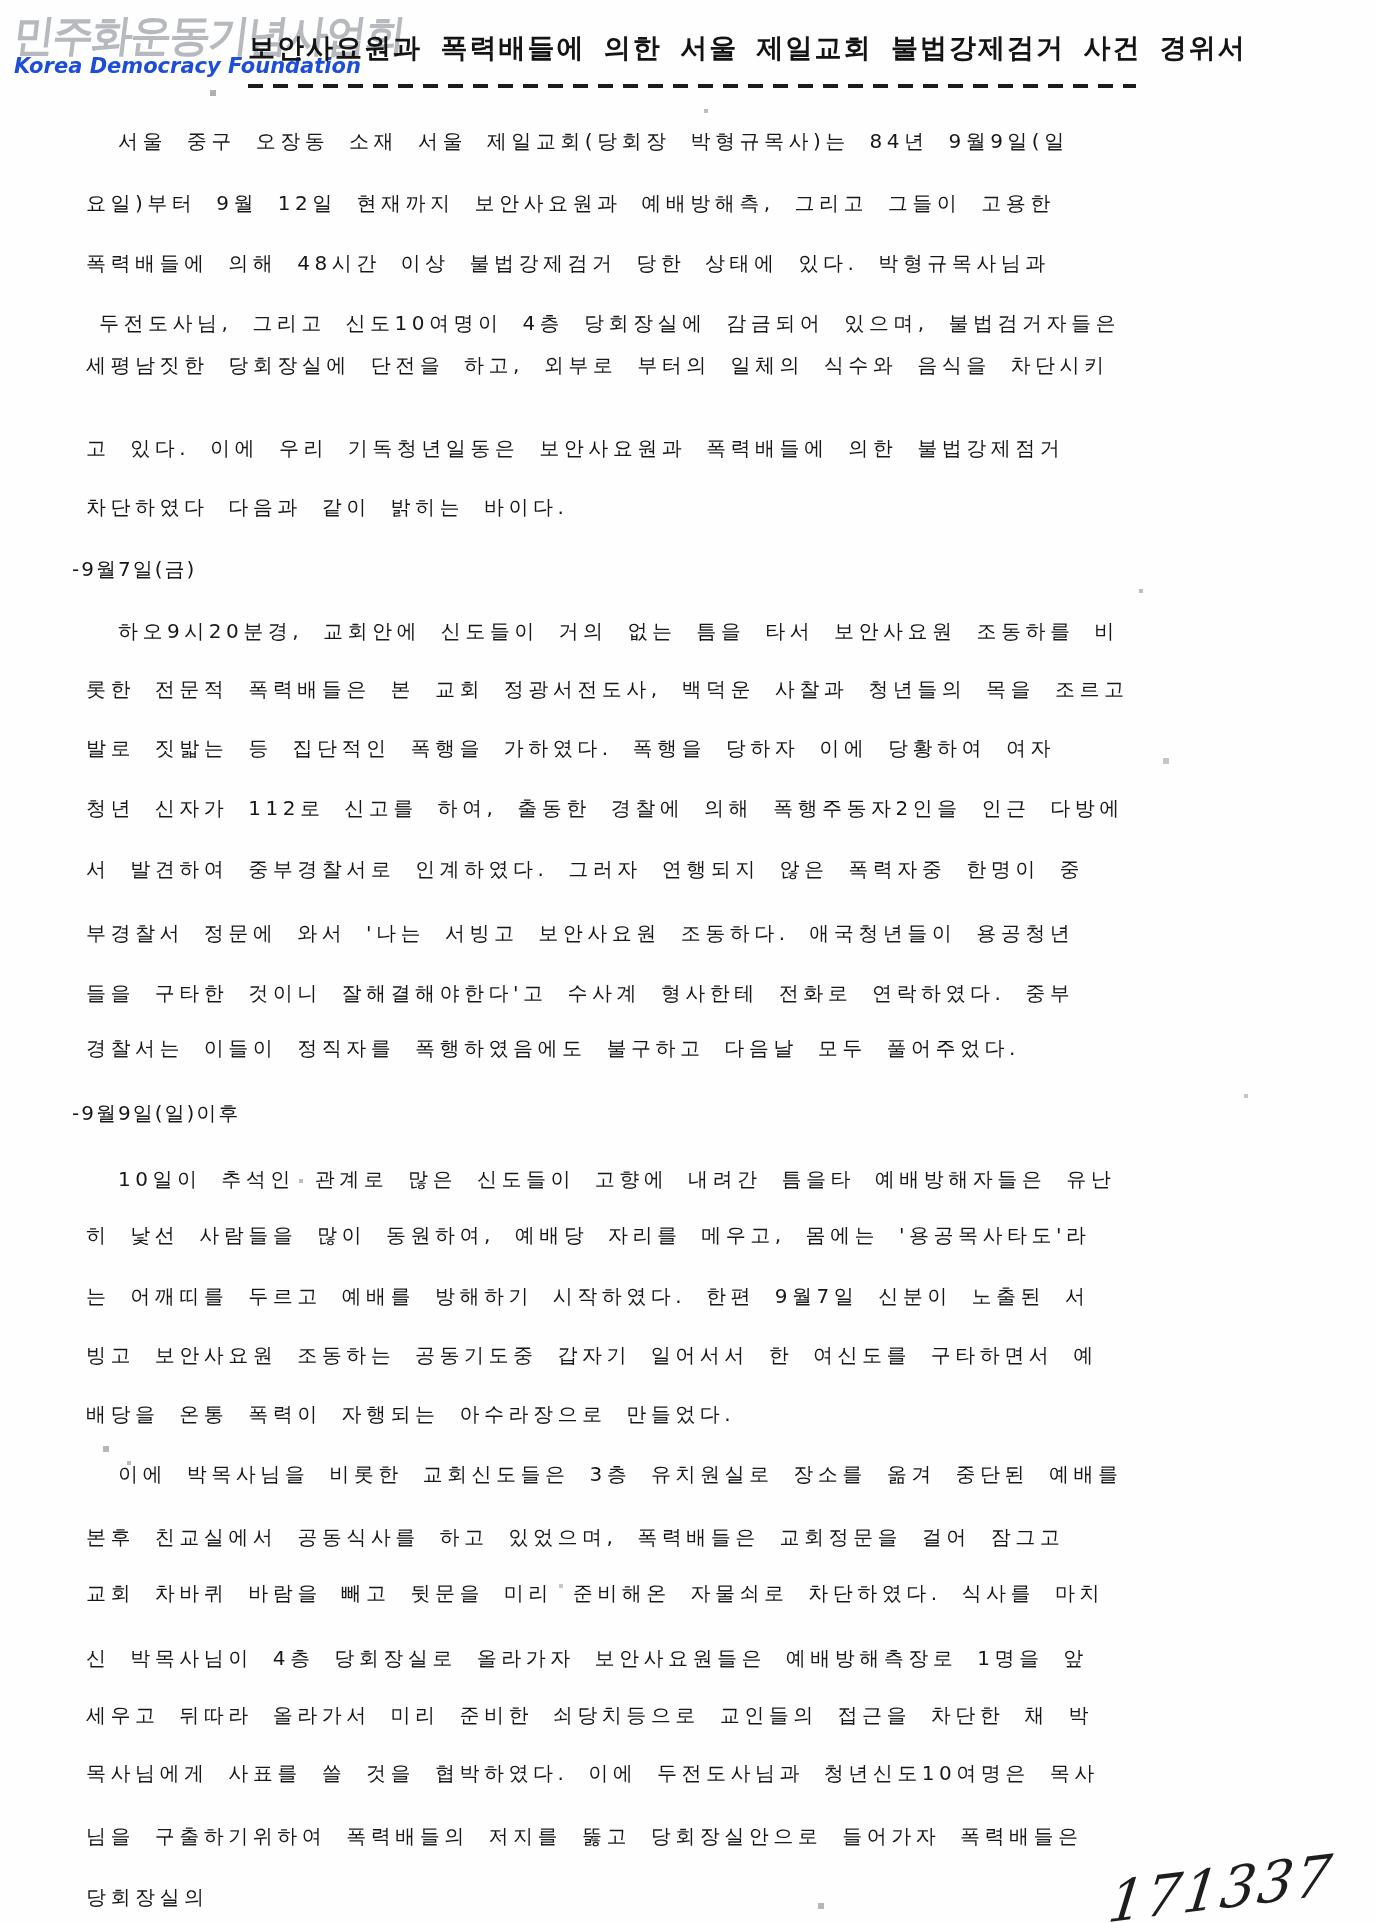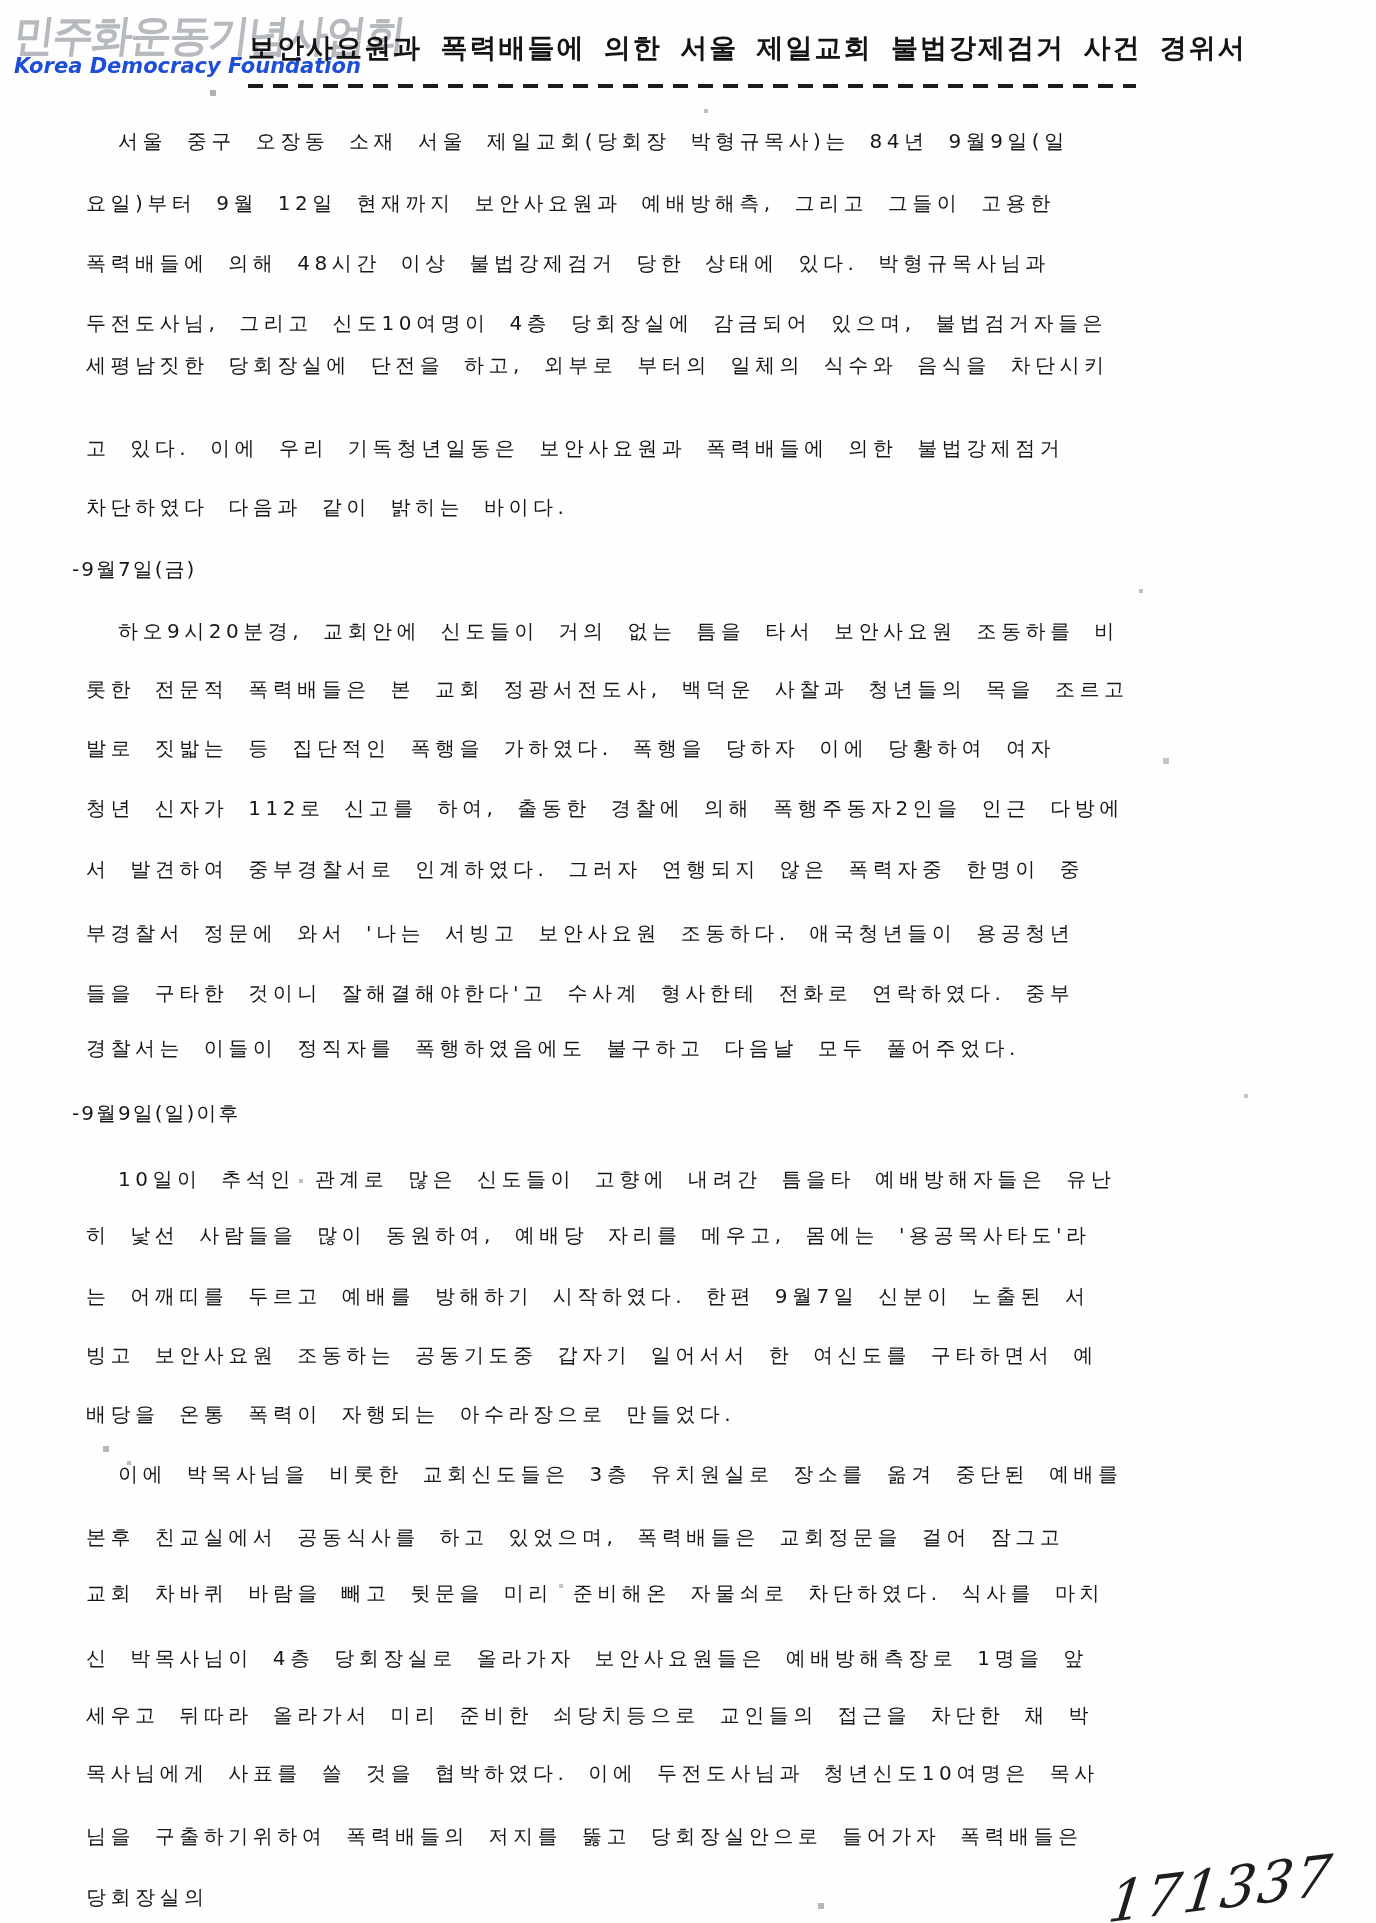--- a/index.html
+++ b/index.html
@@ -108,21 +108,21 @@
   <div class="wm-en">Korea Democracy Foundation</div>
 
   <h1 class="title">보안사요원과 폭력배들에 의한 서울 제일교회 불법강제검거 사건 경위서</h1>
 
   <div class="title-underline"></div>
 
   <div id="body-lines">
       <div class="line paragraph-start" style="top: 128px;">서울 중구 오장동 소재 서울 제일교회(당회장 박형규목사)는 84년 9월9일(일</div>
       <div class="line continuation" style="top: 190px;">요일)부터 9월 12일 현재까지 보안사요원과 예배방해측, 그리고 그들이 고용한</div>
       <div class="line continuation" style="top: 250px;">폭력배들에 의해 48시간 이상 불법강제검거 당한 상태에 있다.  박형규목사님과</div>
-      <div class="line continuation" style="top: 310px;">두전도사님, 그리고 신도10여명이 4층 당회장실에 감금되어 있으며, 불법검거자들은</div>
+      <div class="line continuation" style="top: 310px; margin-left: 13px;">두전도사님, 그리고 신도10여명이 4층 당회장실에 감금되어 있으며, 불법검거자들은</div>
       <div class="line continuation" style="top: 352px;">세평남짓한 당회장실에 단전을 하고, 외부로 부터의 일체의 식수와 음식을 차단시키</div>
       <div class="line continuation" style="top: 435px;">고 있다.  이에 우리 기독청년일동은 보안사요원과 폭력배들에 의한 불법강제점거</div>
       <div class="line continuation" style="top: 494px;">차단하였다 다음과 같이 밝히는 바이다.</div>
       <div class="line heading" style="top: 556px;">-9월7일(금)</div>
       <div class="line paragraph-start" style="top: 618px;">하오9시20분경, 교회안에 신도들이 거의 없는 틈을 타서 보안사요원 조동하를 비</div>
       <div class="line continuation" style="top: 676px;">롯한 전문적 폭력배들은 본 교회 정광서전도사, 백덕운 사찰과 청년들의 목을 조르고</div>
       <div class="line continuation" style="top: 735px;">발로 짓밟는 등 집단적인 폭행을 가하였다.  폭행을 당하자 이에 당황하여 여자</div>
       <div class="line continuation" style="top: 795px;">청년 신자가 112로 신고를 하여, 출동한 경찰에 의해 폭행주동자2인을 인근 다방에</div>
       <div class="line continuation" style="top: 856px;">서 발견하여 중부경찰서로 인계하였다.  그러자 연행되지 않은 폭력자중 한명이 중</div>
       <div class="line continuation" style="top: 920px;">부경찰서 정문에 와서 '나는 서빙고 보안사요원 조동하다.  애국청년들이 용공청년</div>

